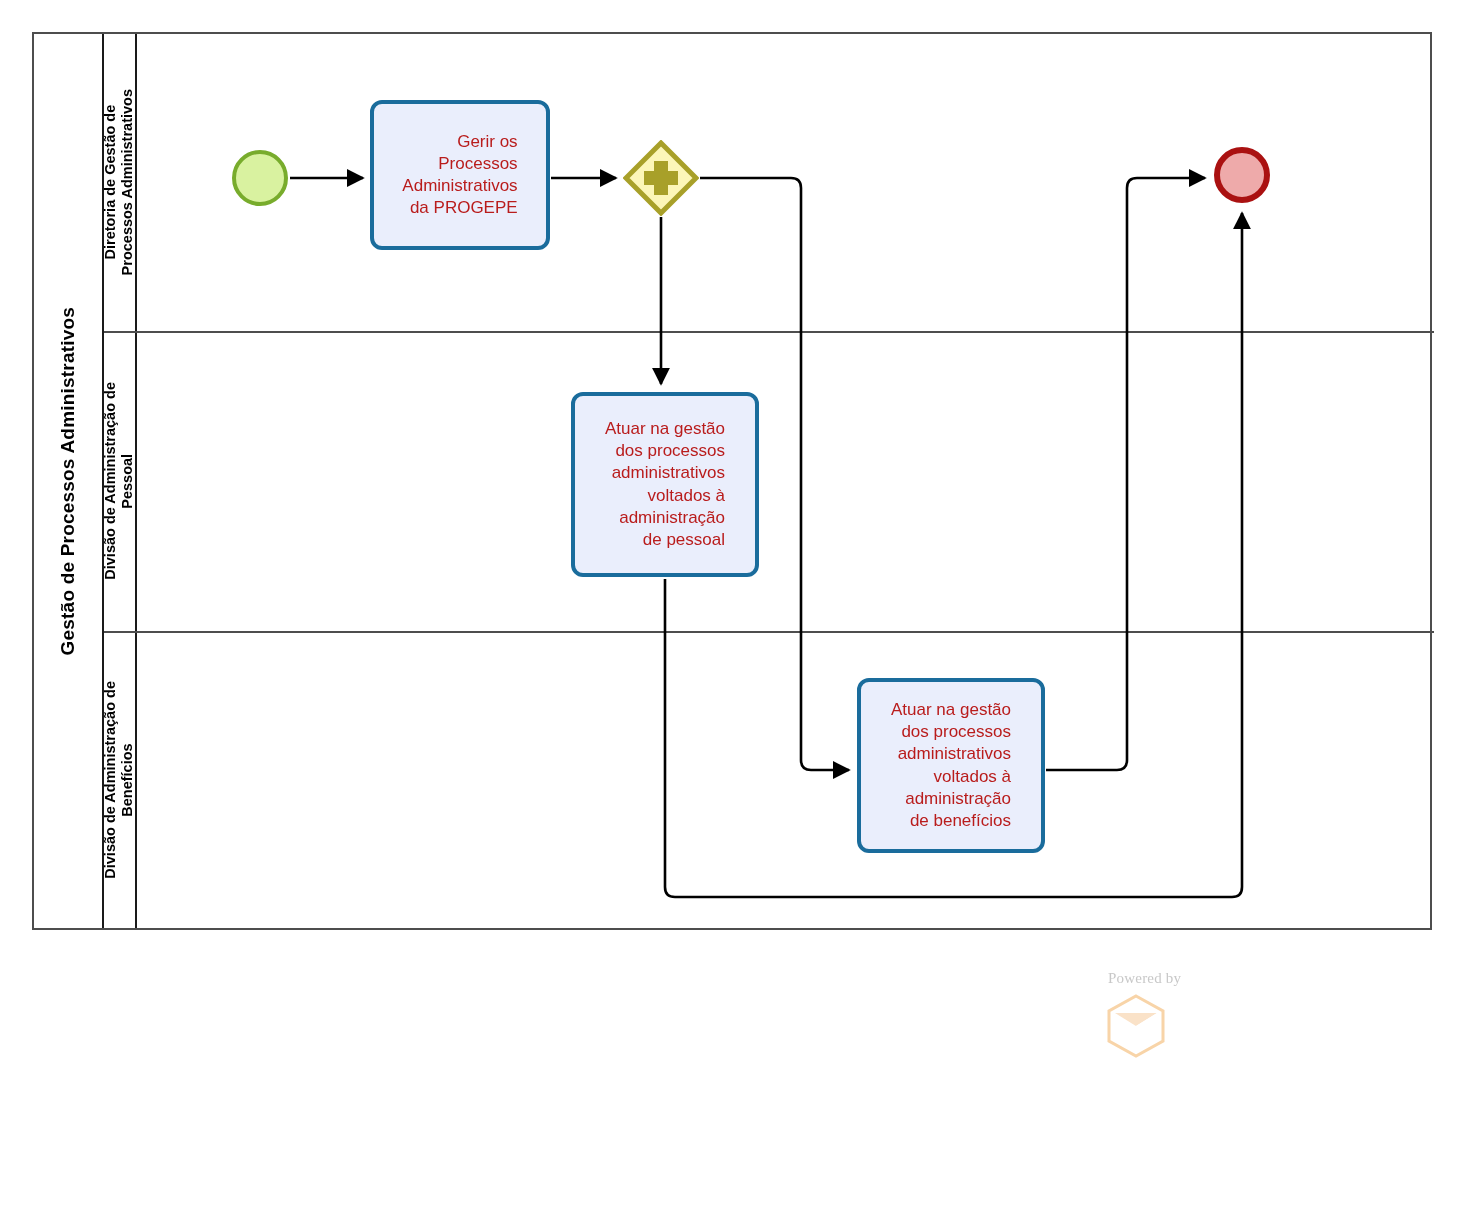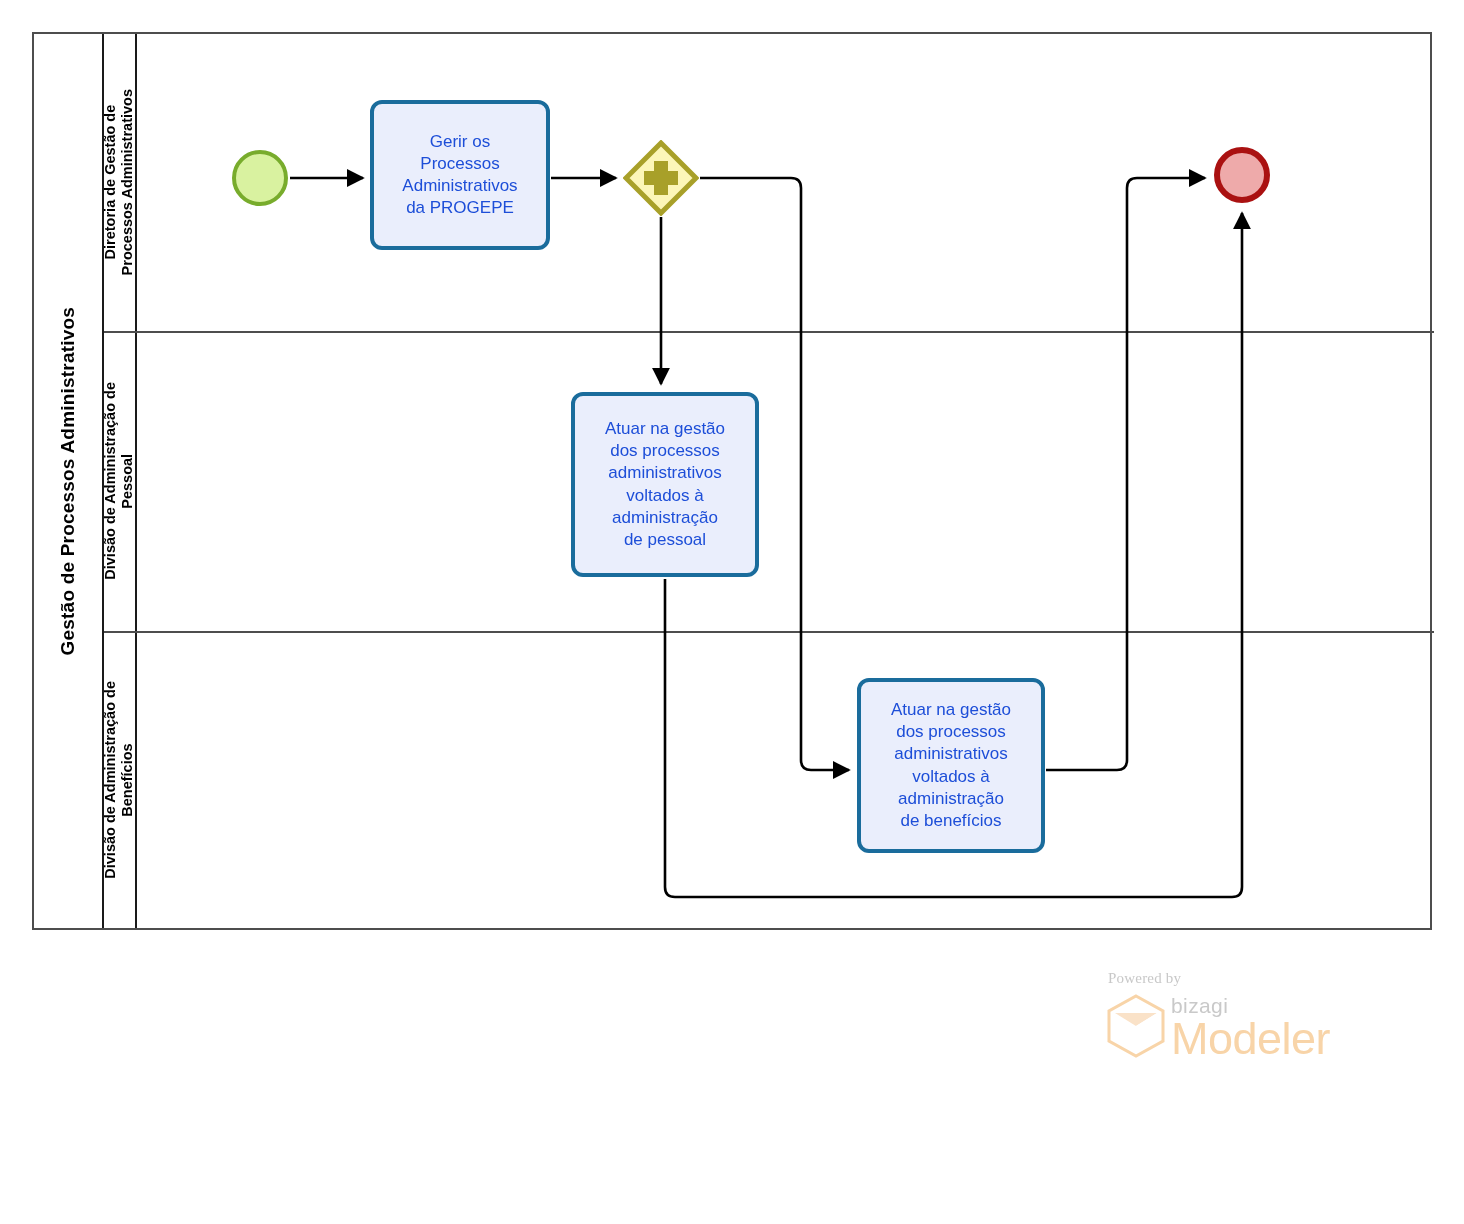--- a/index.html
+++ b/index.html
@@ -116,22 +116,22 @@
     background: #eaeefc;
     border: 4px solid #1a6c9c;
     border-radius: 12px;
     display: flex;
     align-items: center;
     justify-content: center;
     padding: 4px 6px;
   }
   .task-label {
     font-size: 17px;
-    color: #1d4ed8;
-    text-align: center;
+    color: #b91c1c;
+    text-align: right;
     line-height: 1.30;
     white-space: pre-line;
   }
   #task-gerir { left: 370px; top: 100px; width: 180px; height: 150px; }
   #task-pessoal { left: 571px; top: 392px; width: 188px; height: 185px; }
   #task-beneficios { left: 857px; top: 678px; width: 188px; height: 175px; }
 
   
   .gateway {
     position: absolute;
@@ -281,20 +281,16 @@
 
   <div class="branding">
     <div class="branding-powered">Powered by</div>
     <div class="branding-row">
       <svg class="branding-mark" viewBox="0 0 62 66" xmlns="http://www.w3.org/2000/svg">
         <polygon points="31,3 58,18 58,48 31,63 4,48 4,18" fill="none" stroke="#f8d4a8" stroke-width="3"></polygon>
         <polygon points="10,20 31,33 31,56 10,44" fill="#ffffff"></polygon>
         <polygon points="10,20 52,20 31,33" fill="#fae2c8"></polygon>
         <polygon points="31,33 52,20 52,33" fill="#ffffff"></polygon>
       </svg>
-      <div class="branding-words">
-        <div class="branding-bizagi">bizagi</div>
-        <div class="branding-modeler">Modeler</div>
-      </div>
     </div>
   </div>
 
 </div>
 
 </body></html>

